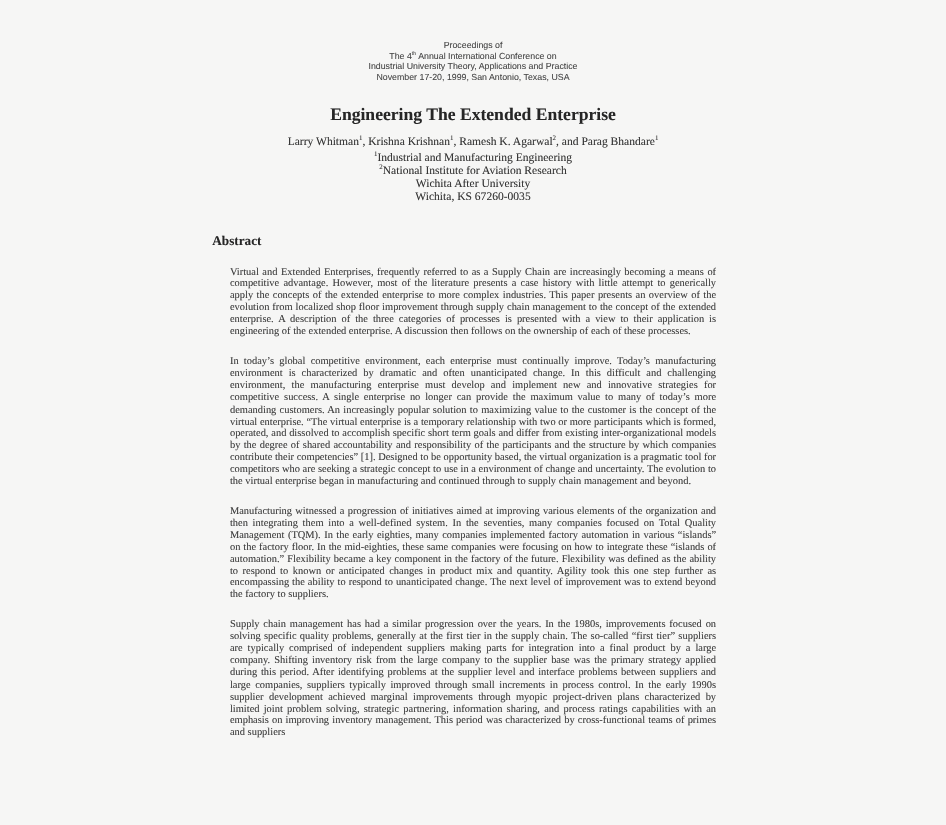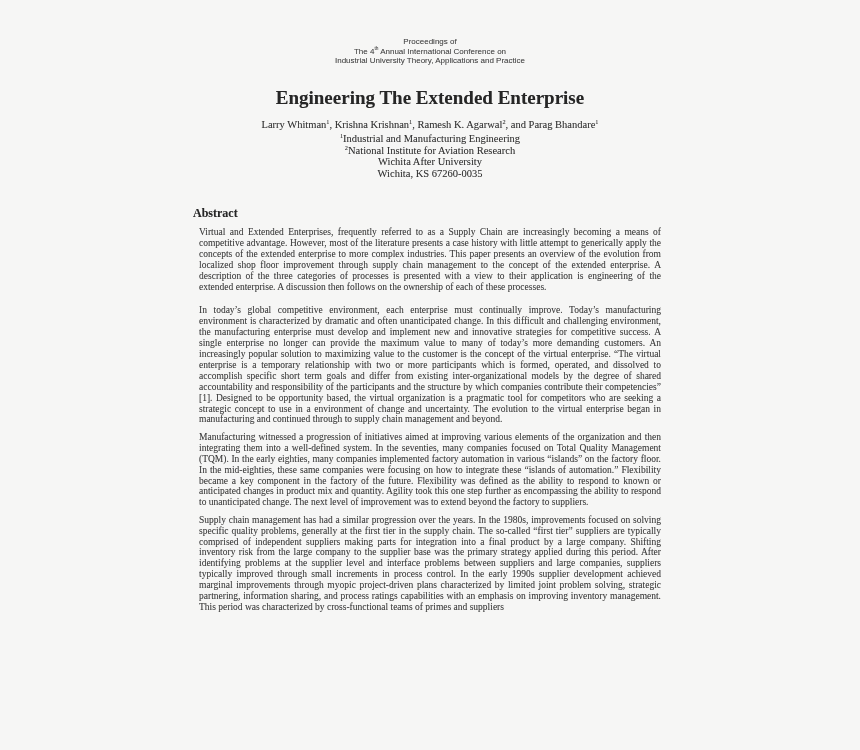--- a/index.html
+++ b/index.html
@@ -26,21 +26,21 @@
     font-size: 8px;
     line-height: 9.6px;
     color: #4a4a4a;
   }
   sup {
     font-size: 0.6em;
     vertical-align: super;
     line-height: 0;
   }
   .title {
-    font-size: 19px;
+    font-size: 16px;
     font-weight: bold;
     text-align: center;
     color: #262626;
     margin: 21px 0 0 0;
   }
   .authors {
     text-align: center;
     font-size: 10.5px;
     line-height: 12px;
     margin-top: 10px;
@@ -57,21 +57,21 @@
     font-size: 12px;
     font-weight: bold;
     text-align: left;
     color: #262626;
     margin: 26px 0 0 0;
   }
   p.bodytext {
     font-size: 9.5px;
     line-height: 10.9px;
     text-align: justify;
-    margin: 6px;
+    margin: 16px;
     color: #3e3e3e;
   }
   .abstract-body { margin-top: 8px; }
   .keywords {
     margin-top: 15px;
     font-size: 9.5px;
     line-height: 10.9px;
     color: #3e3e3e;
   }
   .kw-label { font-weight: bold; color: #2b2b2b; }
@@ -87,20 +87,21 @@
 </style>
 </head>
 <body>
 
 <div class="sheet">
 
   <div class="header">
     <div class="hline"><span>Proceedings of</span></div>
     <div class="hline"><span>The 4</span><sup>th</sup><span> Annual International Conference on</span></div>
     <div class="hline"><span>Industrial University Theory, Applications and Practice</span></div>
+    <div class="hline"><span>November 17-20, 1999, San Antonio, Texas, USA</span></div>
   </div>
 
   <h1 class="title">Engineering The Extended Enterprise</h1>
 
   <div class="authors"><span>Larry Whitman</span><sup>1</sup><span>, Krishna Krishnan</span><sup>1</sup><span>, Ramesh K. Agarwal</span><sup>2</sup><span>, and Parag Bhandare</span><sup>1</sup></div>
 
   <div class="affils">
     <div class="affil-line"><sup>1</sup><span>Industrial and Manufacturing Engineering</span></div>
     <div class="affil-line"><sup>2</sup><span>National Institute for Aviation Research</span></div>
     <div class="affil-line"><span>Wichita After University</span></div>

